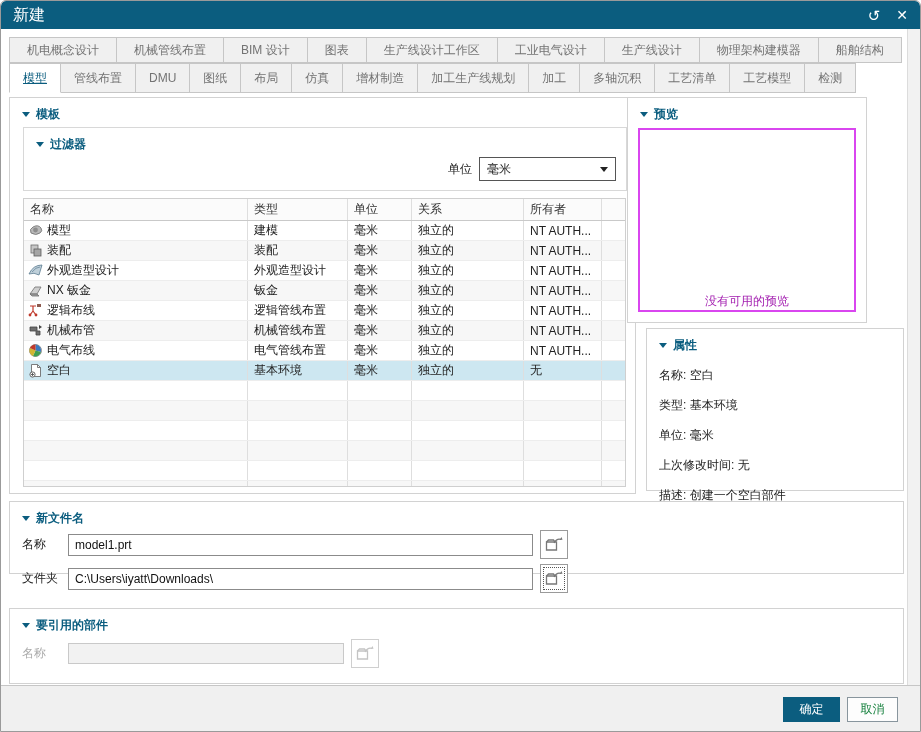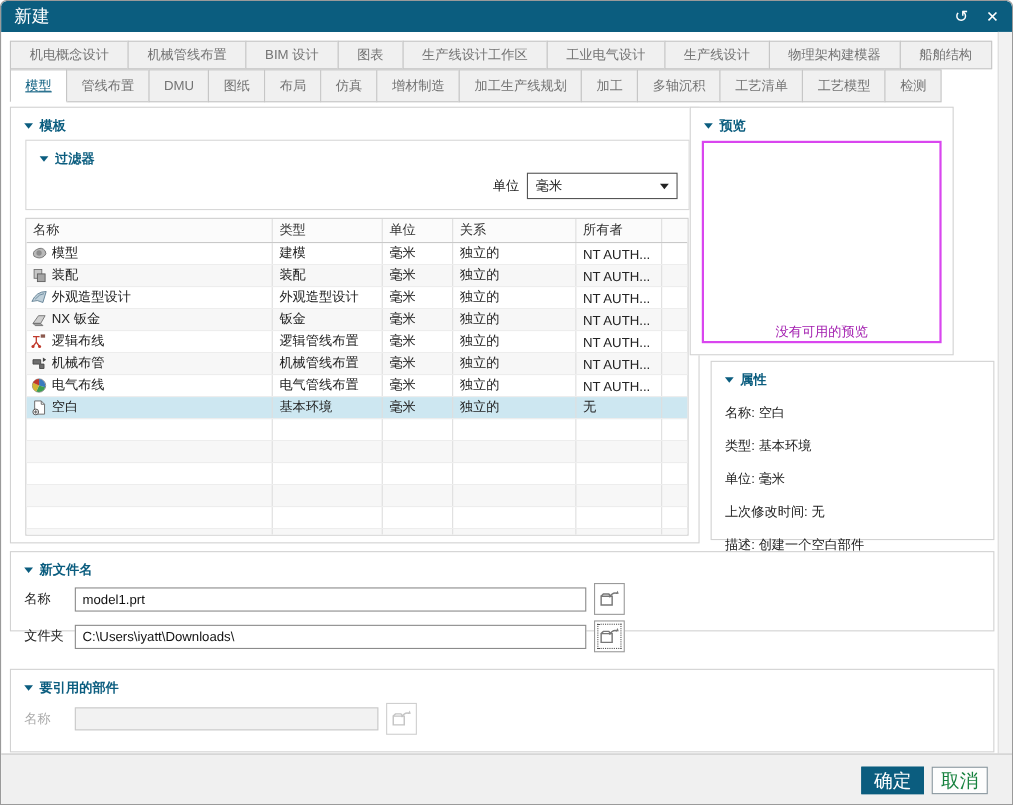--- a/index.html
+++ b/index.html
@@ -57,21 +57,21 @@
   .finput { height:22px; border:1px solid #8b8b8b; background:#fff; padding:0 6px; font-family:inherit; font-size:12px; color:#111; }
   .finput.wide { width:465px; }
   .folder-btn { width:28px; height:29px; margin-left:7px; border:1px solid #9a9a9a; background:#fff; display:flex; align-items:center; justify-content:center; cursor:pointer; }
   .folder-btn.focused { outline:1px dotted #555; outline-offset:-4px; }
   .frow.disabled .flabel { color:#aaa; }
   .finput.disabled { background:#f2f2f2; border-color:#c9c9c9; width:276px; height:21px; }
   .folder-btn.disabled { border-color:#cfcfcf; }
 
   
   .footer { position:absolute; left:0; right:0; bottom:0; top:684px; background:#f0f0f0; border-top:1px solid #c6c6c6; }
-  .btn { position:absolute; top:11px; height:25px; display:flex; align-items:center; justify-content:center; font-size:17px; cursor:pointer; }
+  .btn { position:absolute; top:11px; height:25px; display:flex; align-items:center; justify-content:center; font-size:12px; cursor:pointer; }
   .btn-ok { right:80px; width:57px; background:#0b5d7f; color:#fff; border:1px solid #0b5d7f; }
   .btn-cancel { right:22px; width:51px; background:#fdfdfd; color:#15803d; border:1px solid #88959d; }
 
   .right-strip { position:absolute; top:28px; right:0; width:13px; bottom:46px; background:#f2f2f2; border-left:1px solid #dcdcdc; }
 </style>
 </head>
 <body>
 
 <div class="dialog">
 

